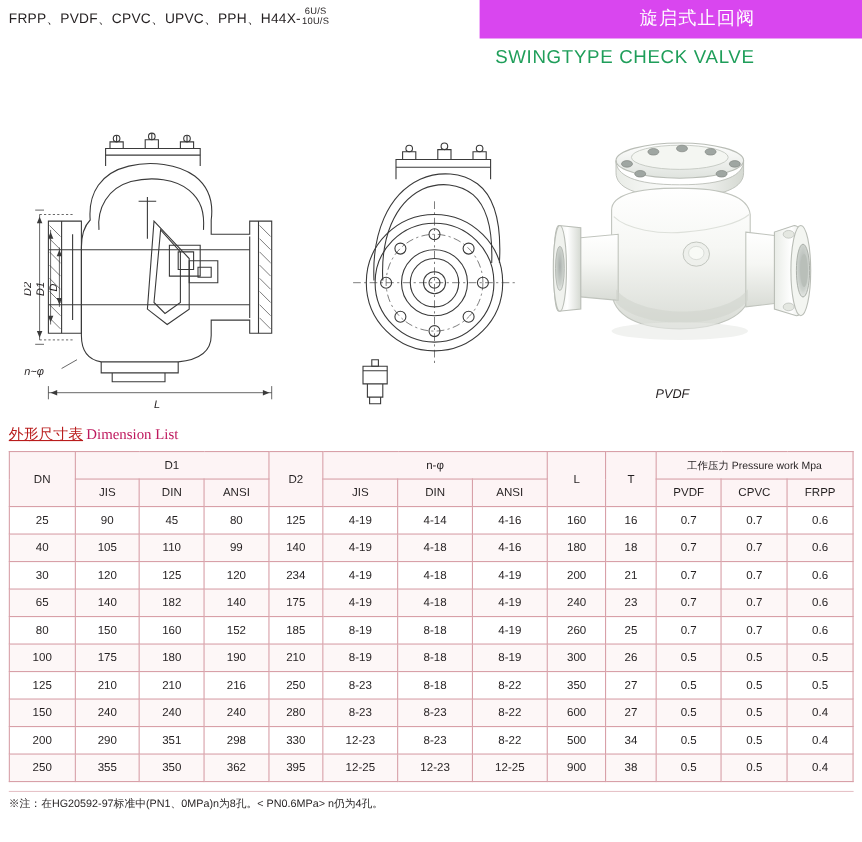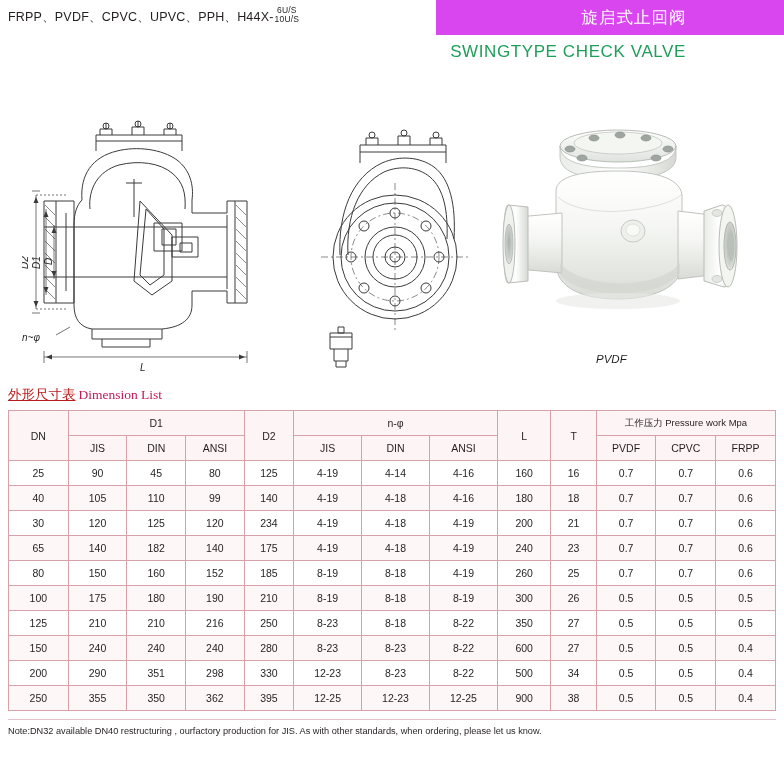--- a/index.html
+++ b/index.html
@@ -516,15 +516,15 @@
         <td>38</td>
         <td>0.5</td>
         <td>0.5</td>
         <td>0.4</td>
       </tr>
     </tbody>
 </table>
 
 <div class="notes">
   <div class="sep"></div>
-  <div class="line3">Note:DN32 available DN40 restructuring , ourfactory production for JIS. As with other standards, when ordering, please let us know.</div>
+  <div class="line2">※注：在HG20592-97标准中(PN1、0MPa)n为8孔。&lt; PN0.6MPa&gt; n仍为4孔。</div>
 
 </div>
 
 </body></html>

